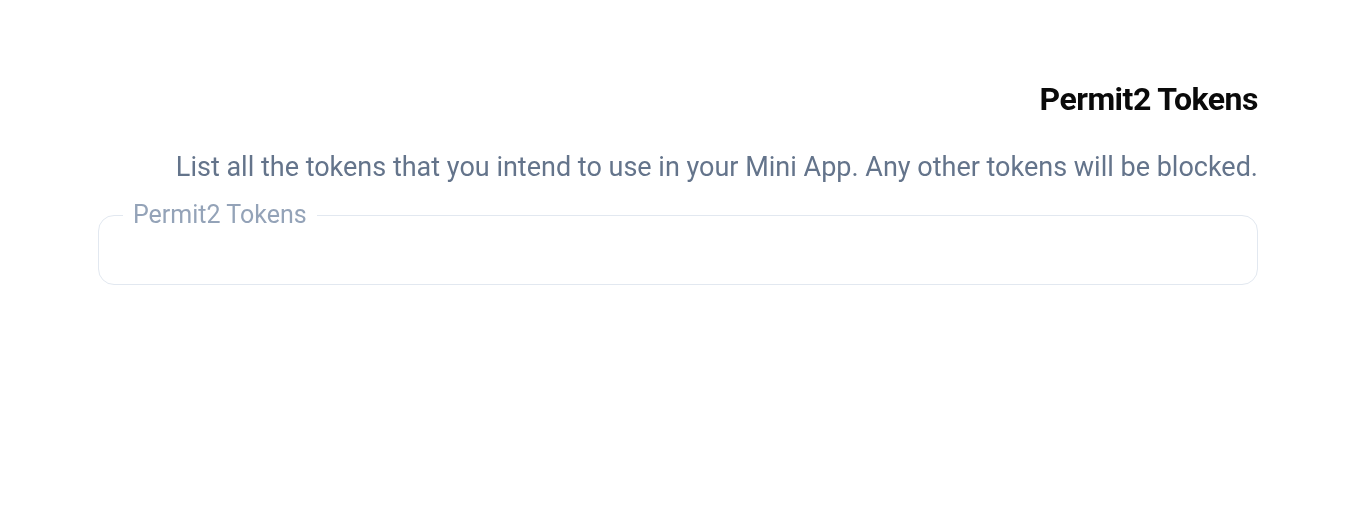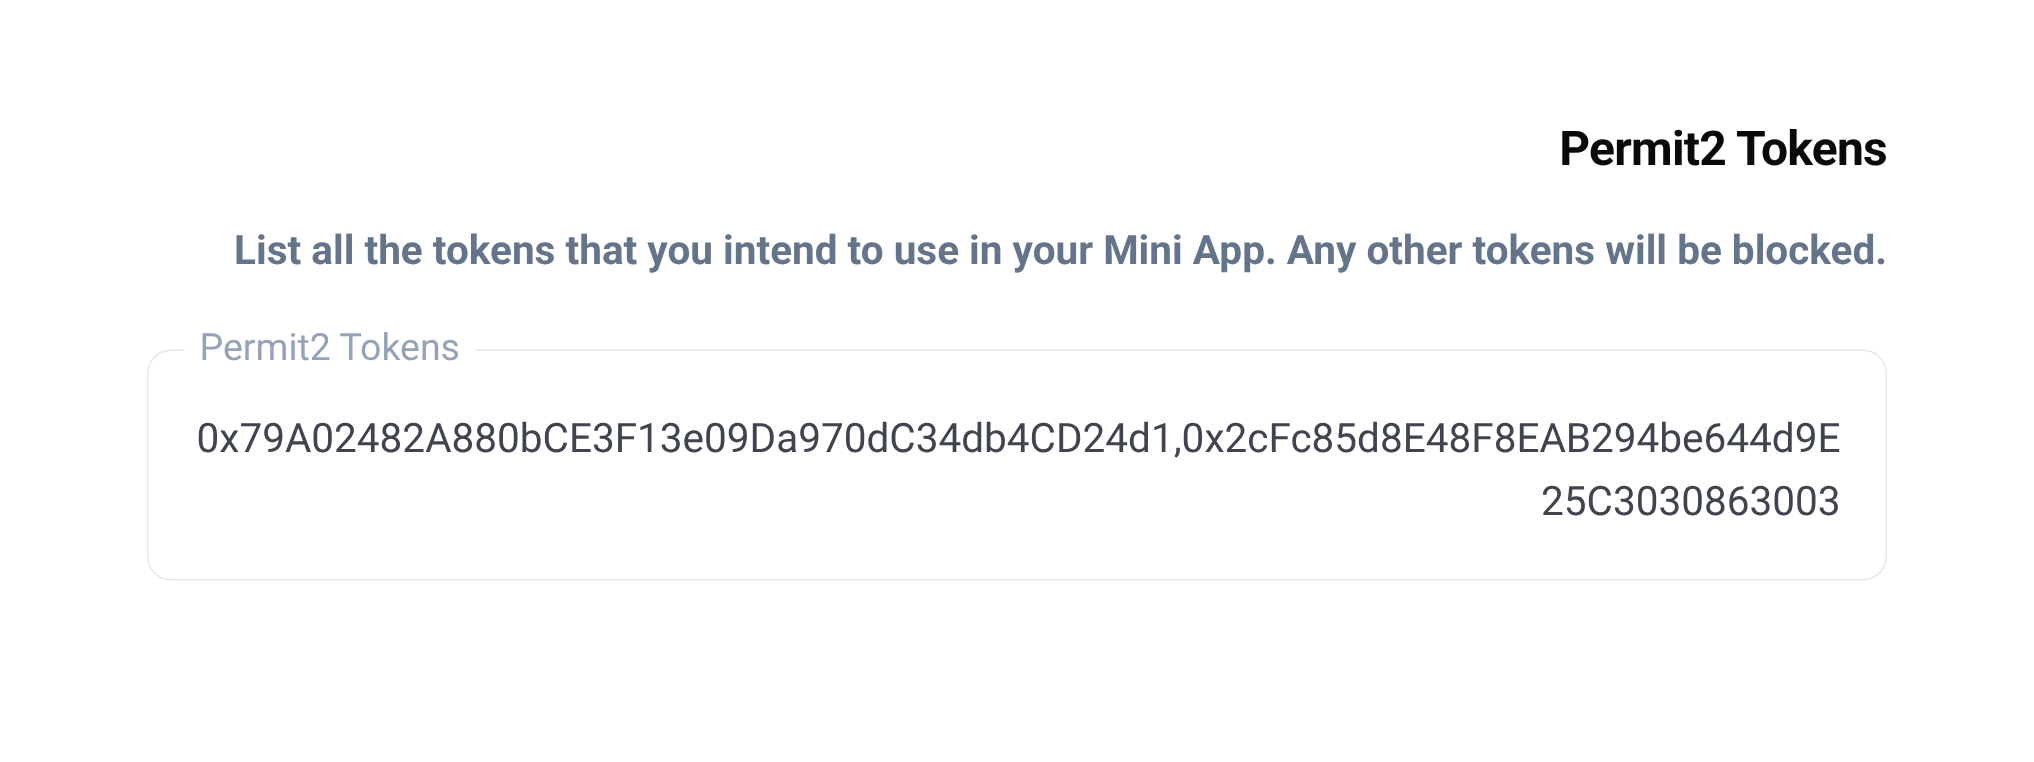--- a/index.html
+++ b/index.html
@@ -17,24 +17,24 @@
     }
     .section-title {
       font-size: 32px;
       font-weight: 700;
       color: #0a0a0a;
       letter-spacing: -0.5px;
       margin-bottom: 28px;
     }
     .description {
       font-size: 27px;
-      font-weight: 700;
+      font-weight: 400;
       color: #64748b;
       line-height: 1.6;
-      margin-bottom: 44px;
+      margin-bottom: 26px;
     }
     .fieldset {
       position: relative;
       border: 1px solid #e2e8f0;
       border-radius: 16px;
       padding: 38px 30px 30px 30px;
     }
     .legend {
       position: absolute;
       top: -16px;
@@ -61,14 +61,13 @@
   </style>
 </head>
 <body>
 
 <h2 class="section-title">Permit2 Tokens</h2>
 
 <p class="description">List all the tokens that you intend to use in your Mini App. Any other tokens will be blocked.</p>
 
 <div class="fieldset">
   <span class="legend">Permit2 Tokens</span>
-  <div class="token-input">0x79A02482A880bCE3F13e09Da970dC34db4CD24d1,0x2cFc85d8E48F8EAB294be644d9E25C3030863003</div>
 </div>
 
 </body></html>

